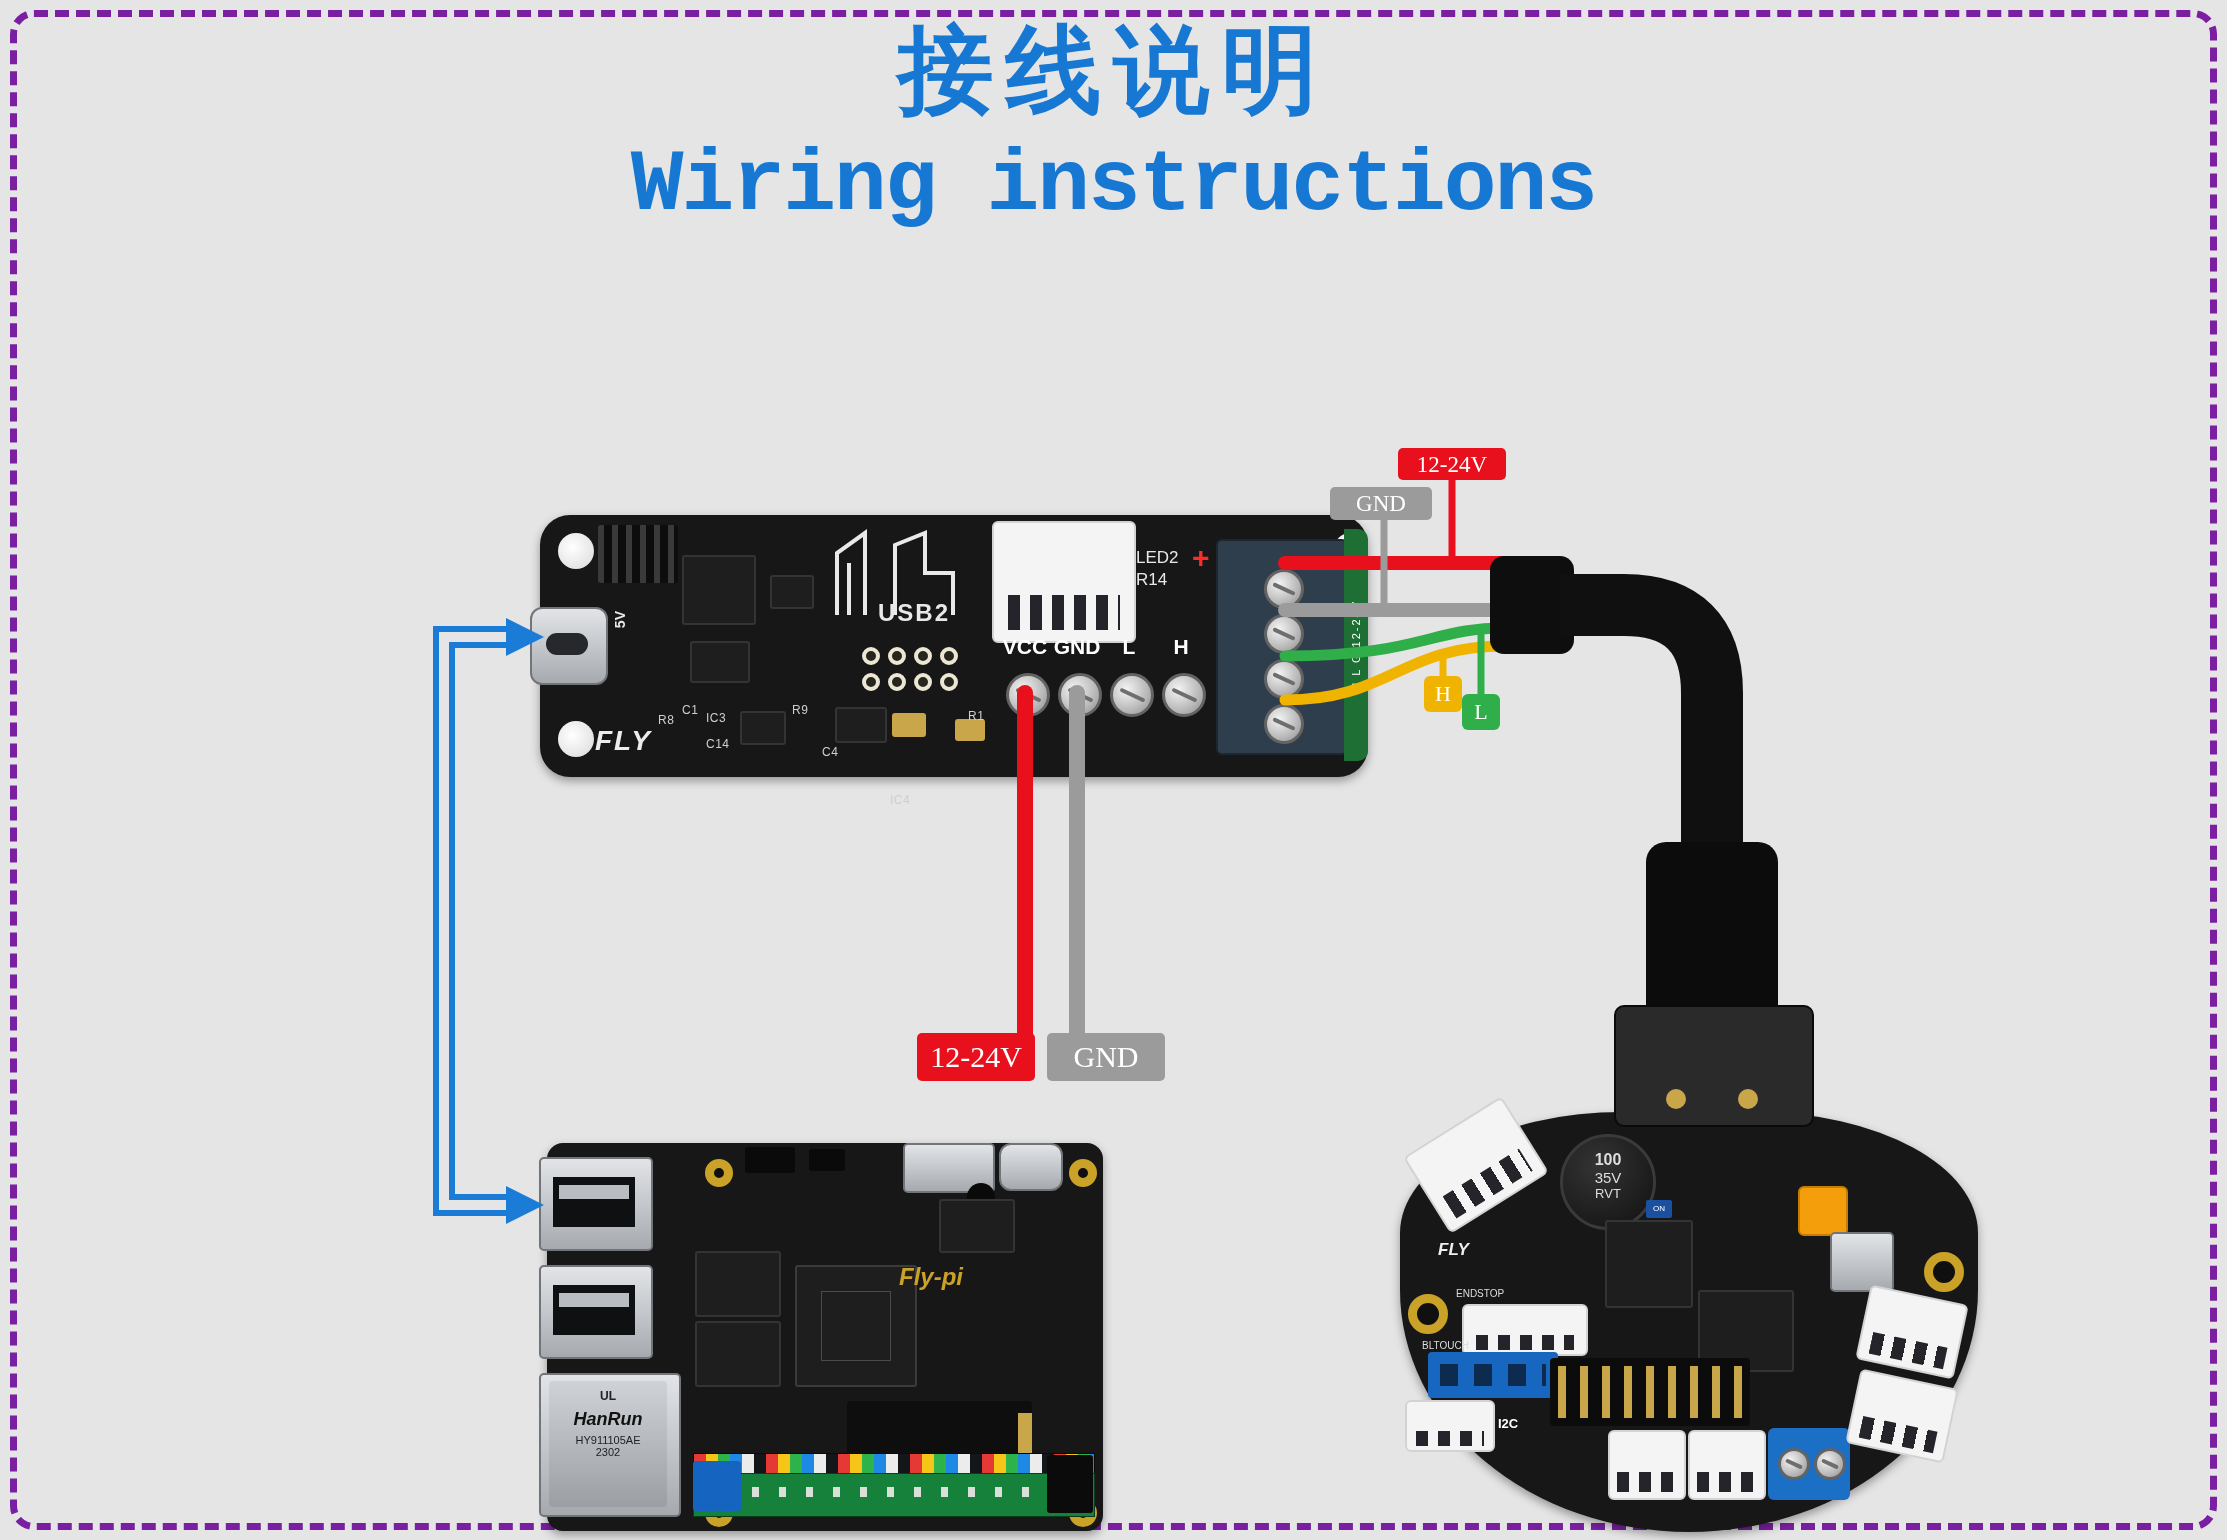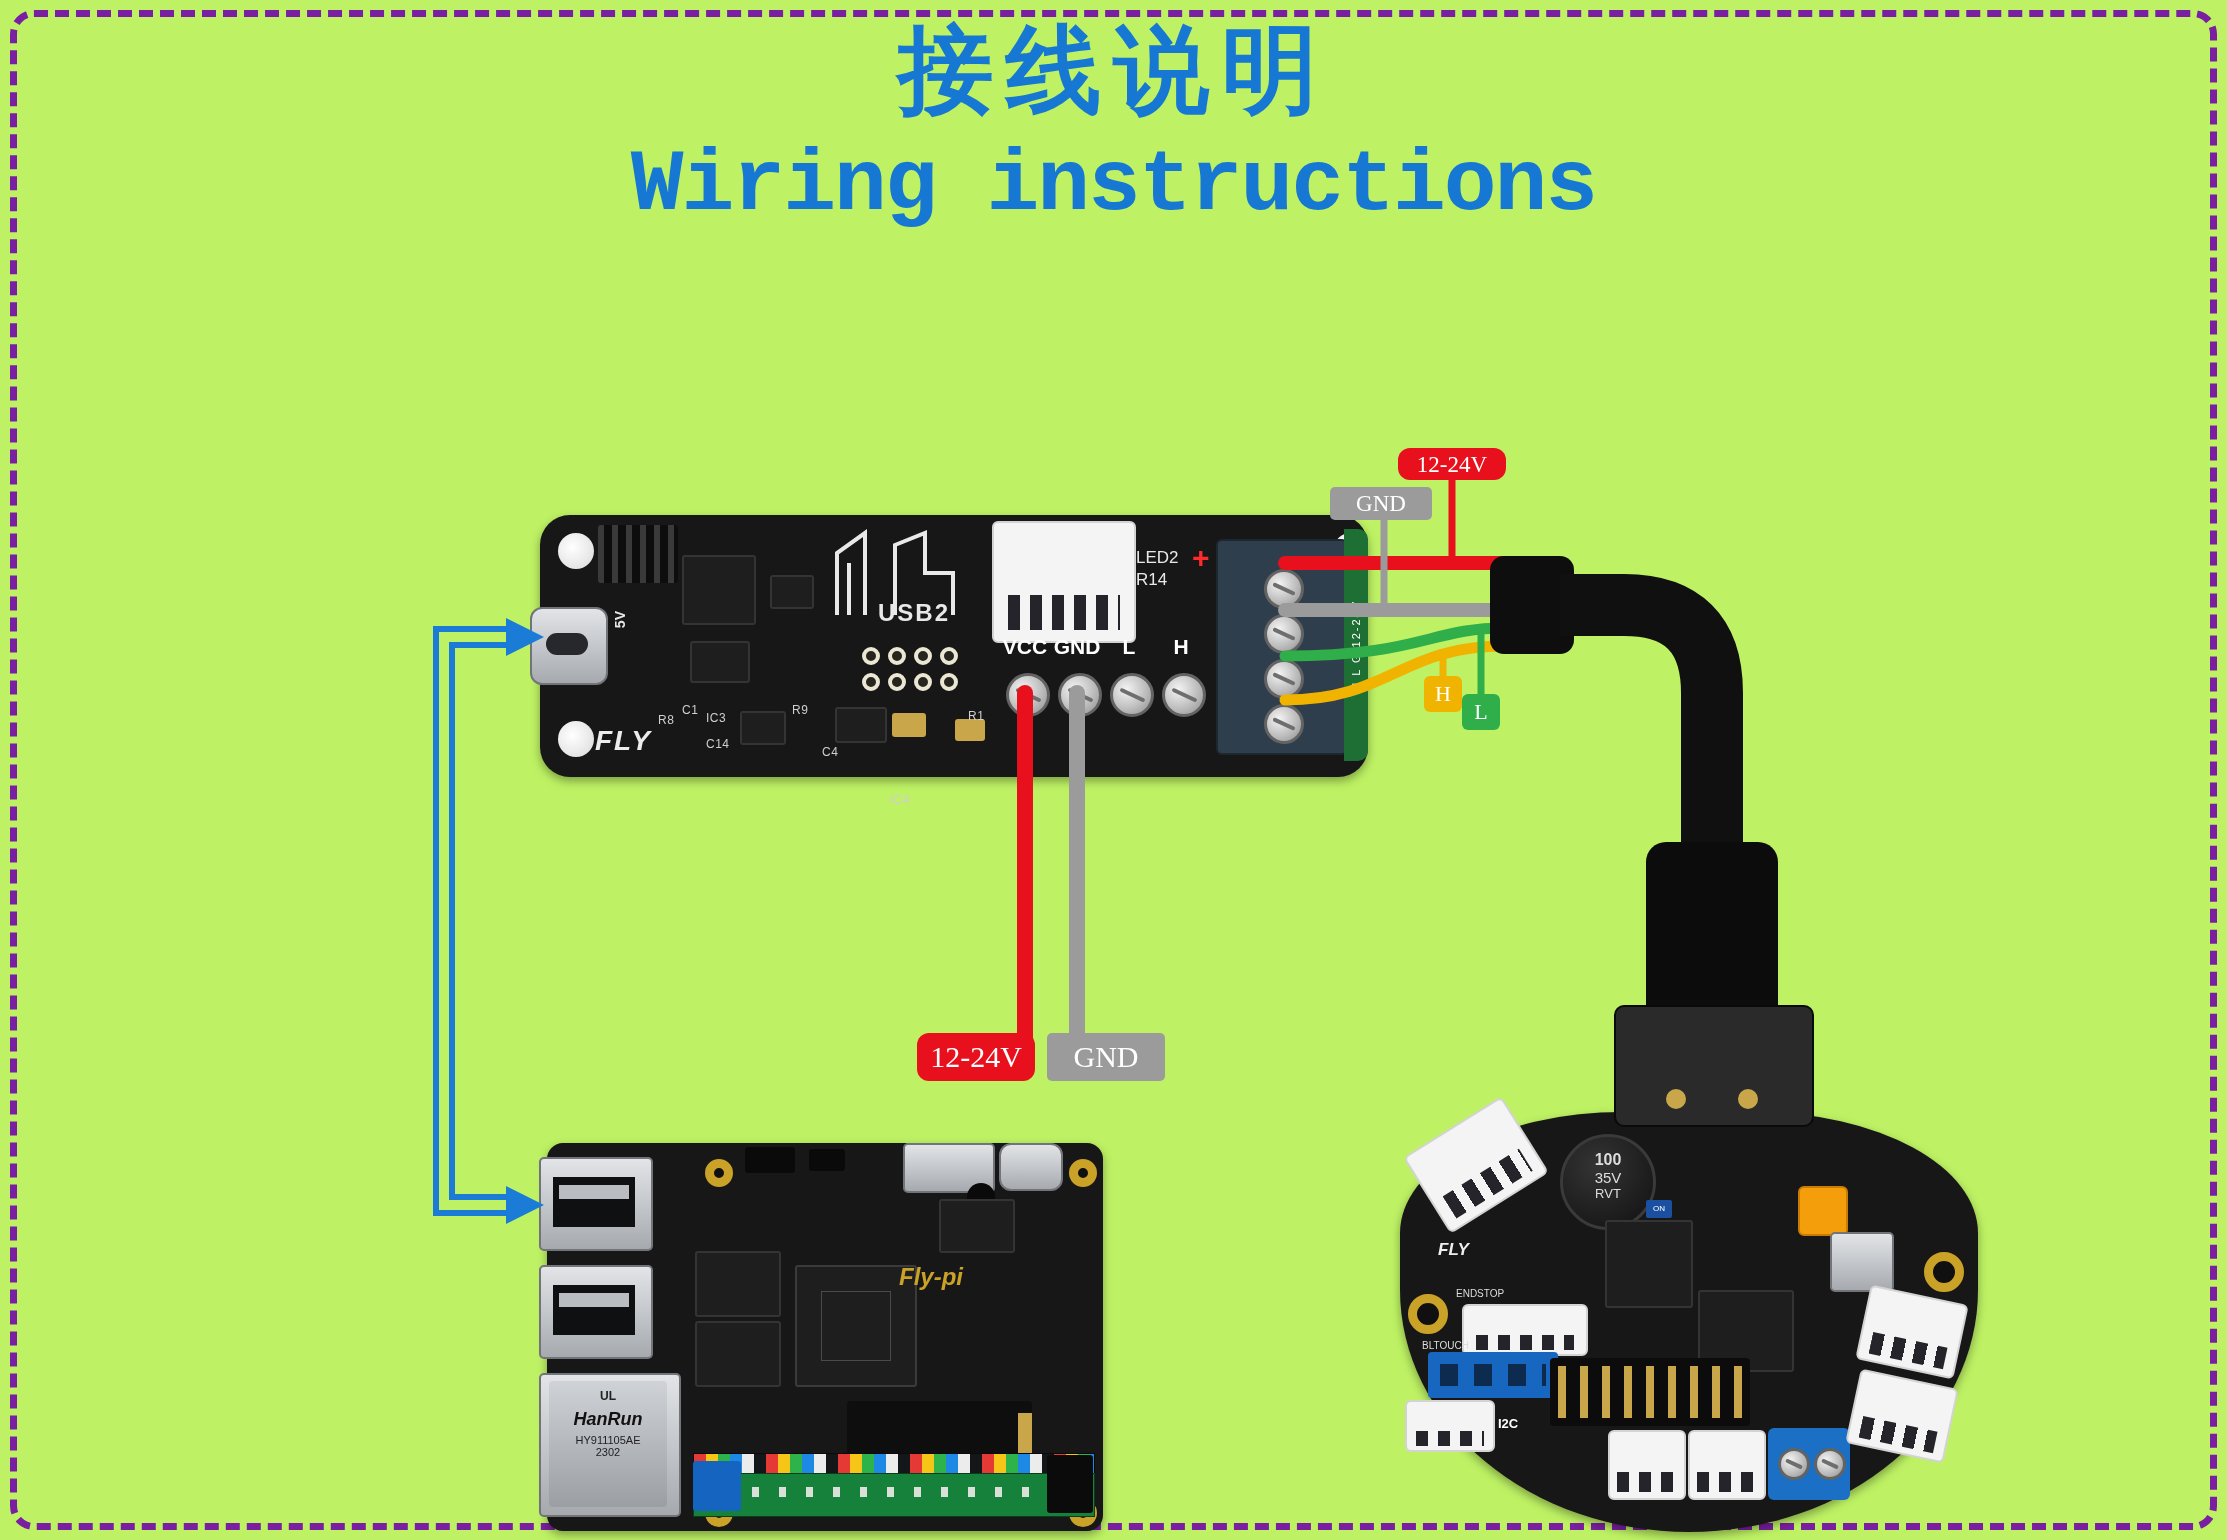--- a/index.html
+++ b/index.html
@@ -1,16 +1,16 @@
 <!DOCTYPE html>
 <html><head>
 <meta charset="utf-8">
 <style>
   html,body{margin:0;padding:0;background:#ffffff;}
-  .canvas{position:relative;width:2227px;height:1540px;background:#bef264;overflow:hidden;
+  .canvas{position:relative;width:2227px;height:1540px;background:#e5e5e5;overflow:hidden;
           font-family:"Liberation Sans",sans-serif;}
   .abs{position:absolute;}
   .frame{position:absolute;inset:10px;border:7px dashed #7b1fa2;border-radius:24px;pointer-events:none;}
 
   .title-zh{position:absolute;top:20px;left:0;width:100%;text-align:center;color:#1778d3;
             font-size:96px;font-weight:600;letter-spacing:12px;line-height:1.05;}
   .title-en{position:absolute;top:136px;left:0;width:100%;text-align:center;color:#1778d3;
             font-family:"Liberation Mono","DejaVu Sans Mono",monospace;font-size:88px;font-weight:700;letter-spacing:-2px;}
 
   .instruction{position:absolute;left:600px;top:342px;width:780px;text-align:center;
@@ -29,21 +29,21 @@
   .screw::after{content:"";position:absolute;left:15%;right:15%;top:calc(50% - 2px);height:4px;
          background:#6e6e6e;border-radius:2px;transform:rotate(25deg);}
   .jst{position:absolute;background:#f4f4f4;border:2px solid #d3d3d3;border-radius:6px;}
   .jst::after{content:"";position:absolute;left:10%;right:10%;bottom:9%;height:30%;
          background:repeating-linear-gradient(90deg,#24242a 0 12px,rgba(0,0,0,0) 12px 22px);}
   .wlabel{position:absolute;color:#fff;font-weight:700;transform:translateX(-50%);}
   .ref{position:absolute;color:#cfcfcf;font-size:12px;letter-spacing:.5px;}
 
   .badge{position:absolute;display:flex;align-items:center;justify-content:center;
          color:#fff;font-family:"Liberation Serif",serif;border-radius:5px;line-height:1;}
-  .badge.red{background:#e8101c;border-radius:12px;}
+  .badge.red{background:#e8101c;}
   .badge.gray{background:#9b9b9b;}
   .badge.yellow{background:#f0b400;}
   .badge.green{background:#2fae4a;}
 
   .wires{position:absolute;left:0;top:0;pointer-events:none;}
 
   .pads{position:absolute;display:grid;grid-template-columns:repeat(4,18px);grid-auto-rows:18px;gap:8px;}
   .pad{width:18px;height:18px;border-radius:50%;border:4px solid #ece6d4;background:#26261e;box-sizing:border-box;}
 
   .gpio-pins{position:absolute;background:repeating-linear-gradient(90deg,#e53935 0 12px,#f5c518 12px 24px,

